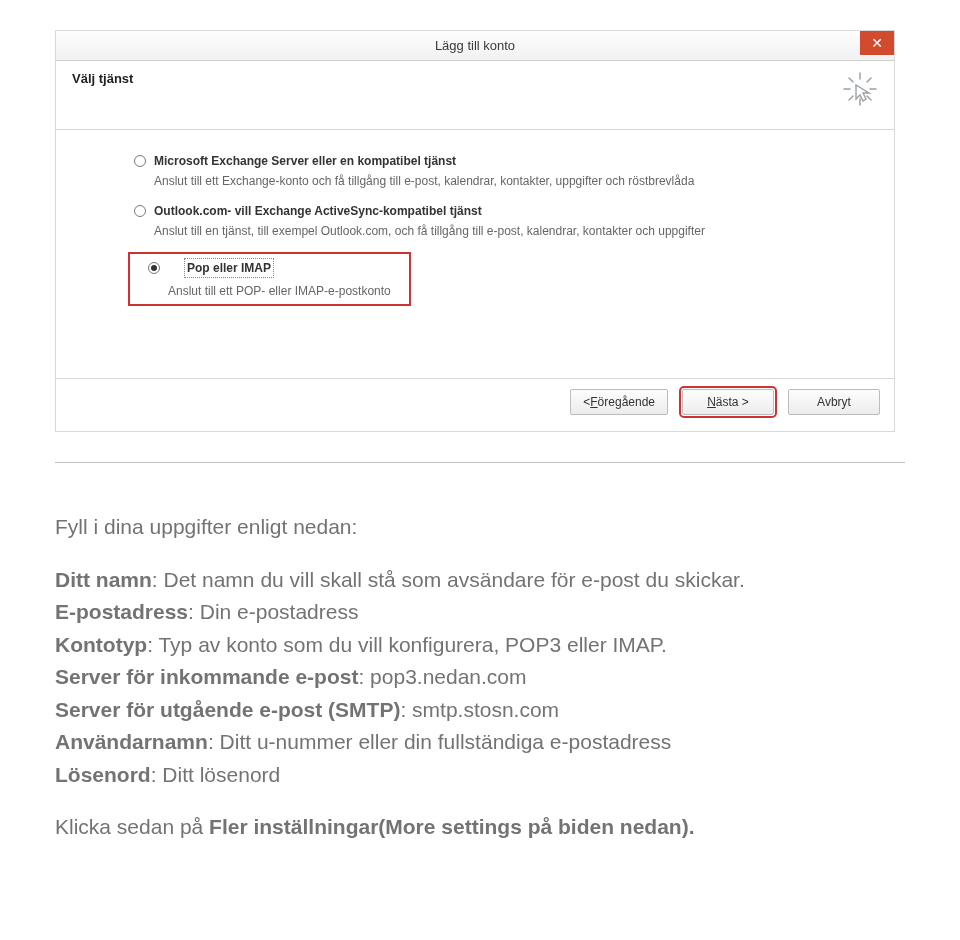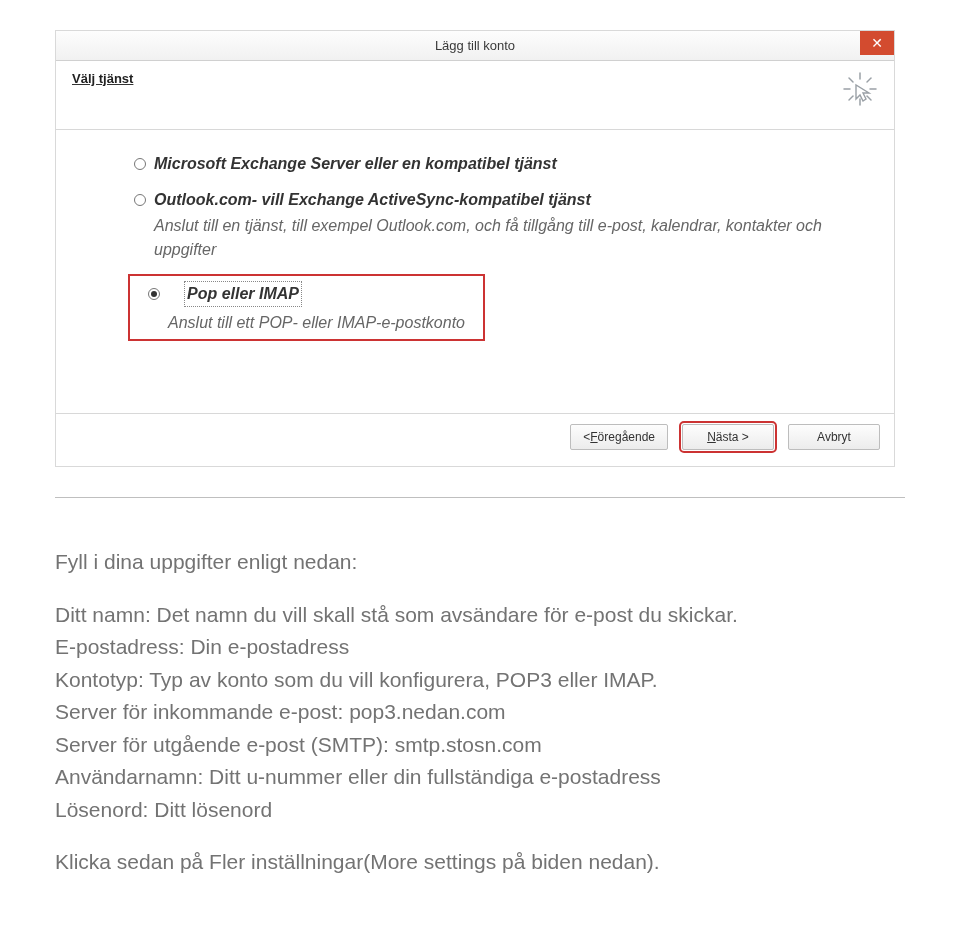--- a/index.html
+++ b/index.html
@@ -45,34 +45,32 @@
     font-size: 14px;
     line-height: 1;
     cursor: pointer;
   }
   .sb-header {
     padding: 10px 16px 22px 16px;
     border-bottom: 1px solid #d8d8d8;
     display: flex;
     justify-content: space-between;
     align-items: flex-start;
-    text-decoration: underline;
   }
   .sb-heading {
     font-weight: bold;
     font-size: 13px;
     color: #222;
   }
   .cursor-icon svg { display:block; }
   .sb-body {
     padding: 22px 70px 60px 78px;
-    font-size: 16px;
+    font-size: 12px;
     color: #555;
     line-height: 1.5;
-    font-style: italic;
   }
   .opt { position: relative; margin-bottom: 12px; }
   .opt .row1 { display:flex; align-items:center; gap:8px; }
   .radio {
     width: 12px; height: 12px;
     border: 1px solid #777;
     border-radius: 50%;
     display: inline-flex;
     align-items: center; justify-content: center;
     flex: 0 0 auto;
@@ -117,21 +115,21 @@
     border: none;
     border-top: 1px solid #bfbfbf;
     margin: 30px 0 48px 0;
   }
   .instructions {
     font-size: 21px;
     color: #737373;
     line-height: 1.55;
   }
   .instructions p { margin: 0 0 20px 0; }
-  .instructions .bold { font-weight: normal; }
+  .instructions .bold { font-weight: bold; }
 </style>
 </head>
 <body>
 
 <div class="page-pad">
 
   <div class="screenshot">
     <div class="sb-titlebar">
       <span class="sb-title">Lägg till konto</span>
       <div class="sb-close">
@@ -157,20 +155,21 @@
         </svg>
       </span>
     </div>
 
     <div class="sb-body">
       <div class="opt">
         <div class="row1">
           <span class="radio"></span>
           <span class="opt-label">Microsoft Exchange Server eller en kompatibel tjänst</span>
         </div>
+        <div class="opt-desc">Anslut till ett Exchange-konto och få tillgång till e-post, kalendrar, kontakter, uppgifter och röstbrevlåda</div>
       </div>
 
       <div class="opt">
         <div class="row1">
           <span class="radio"></span>
           <span class="opt-label">Outlook.com- vill Exchange ActiveSync-kompatibel tjänst</span>
         </div>
         <div class="opt-desc">Anslut till en tjänst, till exempel Outlook.com, och få tillgång till e-post, kalendrar, kontakter och uppgifter</div>
       </div>
 

